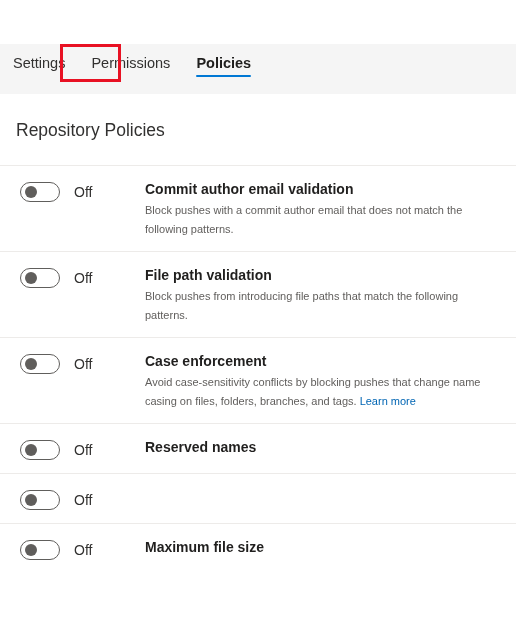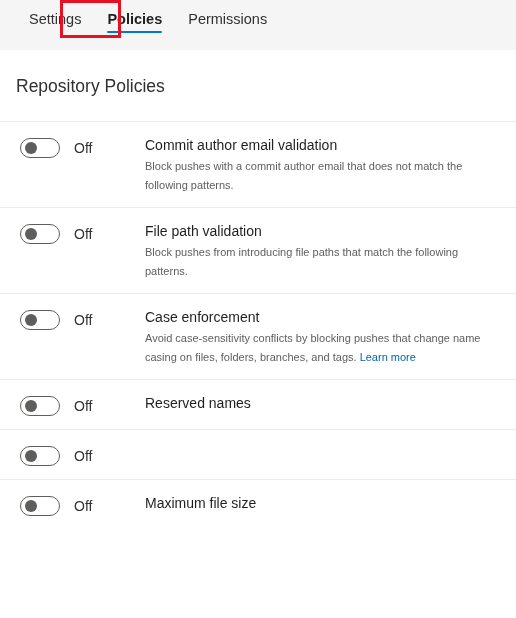--- a/index.html
+++ b/index.html
@@ -15,22 +15,23 @@
     -webkit-font-smoothing: antialiased;
   }
 
   
   .tabbar {
     position: relative;
     height: 50px;
     background: #f5f5f5;
     display: flex;
     align-items: flex-start;
-    padding-left: 16px;
-    box-sizing: border-box;
+    padding-left: 0;
+    box-sizing: border-box;
+    margin-top: 44px;
   }
   .tab {
     position: relative;
     font-size: 14.5px;
     color: #323130;
     padding: 9px 13px 0 13px;
     height: 38px;
     box-sizing: border-box;
     cursor: pointer;
     white-space: nowrap;
@@ -118,21 +119,21 @@
     margin-left: 14px;
     line-height: 20px;
   }
 
   .text-col {
     flex: 1 1 auto;
     min-width: 0;
   }
   .policy-title {
     font-size: 14px;
-    font-weight: 400;
+    font-weight: 700;
     color: #201f1e;
     line-height: 19px;
     margin-bottom: 2px;
   }
   .policy-desc {
     font-size: 11px;
     color: #605e5c;
     line-height: 18.5px;
   }
   .policy-desc a {
@@ -140,28 +141,28 @@
     text-decoration: none;
     cursor: pointer;
   }
 </style>
 </head>
 <body>
 
 <div class="tabbar">
   <div class="tab">
     <span>Settings</span>
+  </div>
+  <div class="tab">
+    <span>Permissions</span>
   </div>
   <div class="tab selected">
     <span>Policies</span>
     <span class="underline"></span>
   </div>
-  <div class="tab">
-    <span>Permissions</span>
-  </div>
   <div class="annot-box"></div>
 </div>
 
 <div class="content">
   <div class="page-heading">Repository Policies</div>
   <div class="divider"></div>
 
   <div id="policy-list">
       <div class="policy-row">
         <div class="toggle-col">

